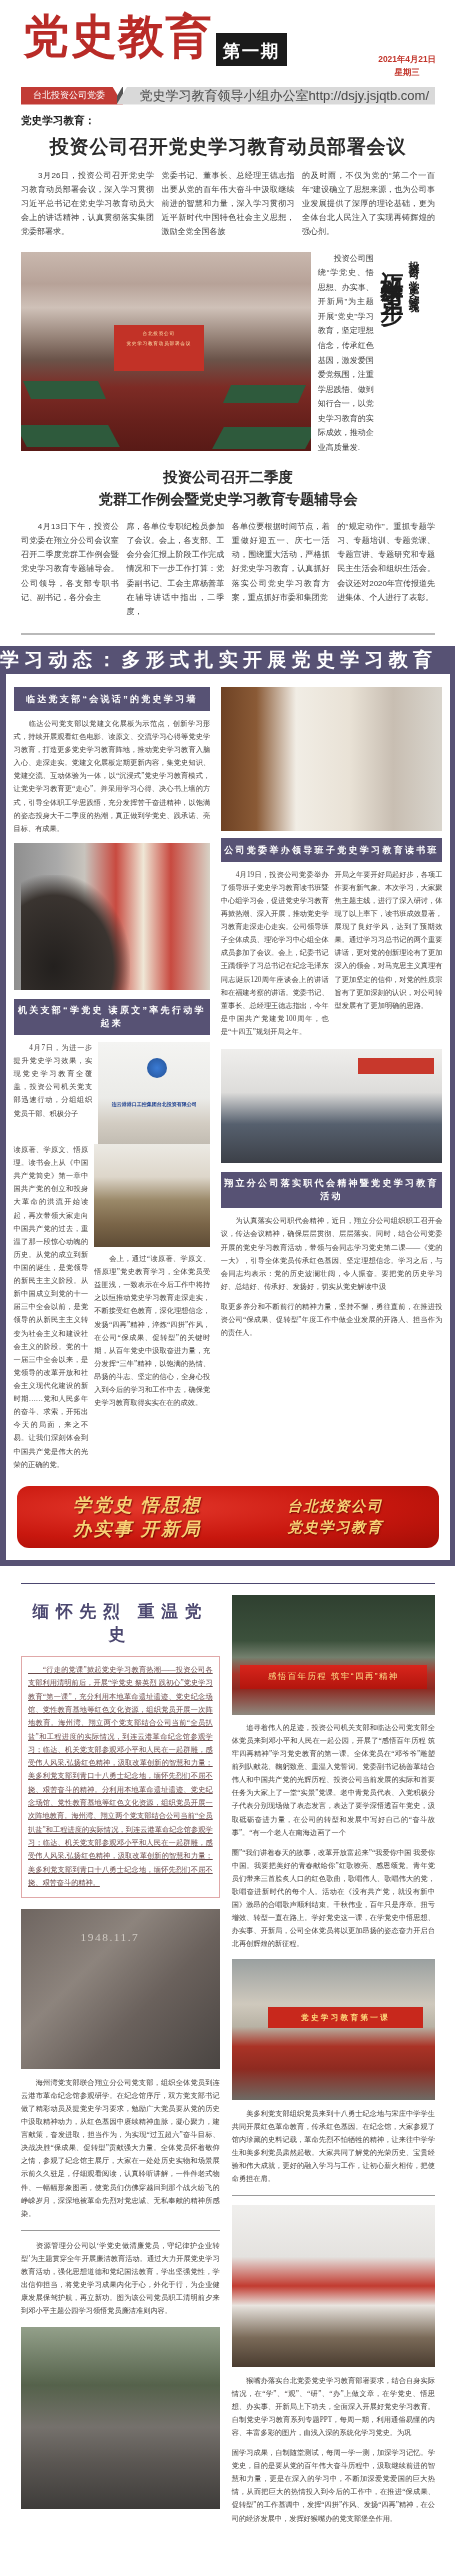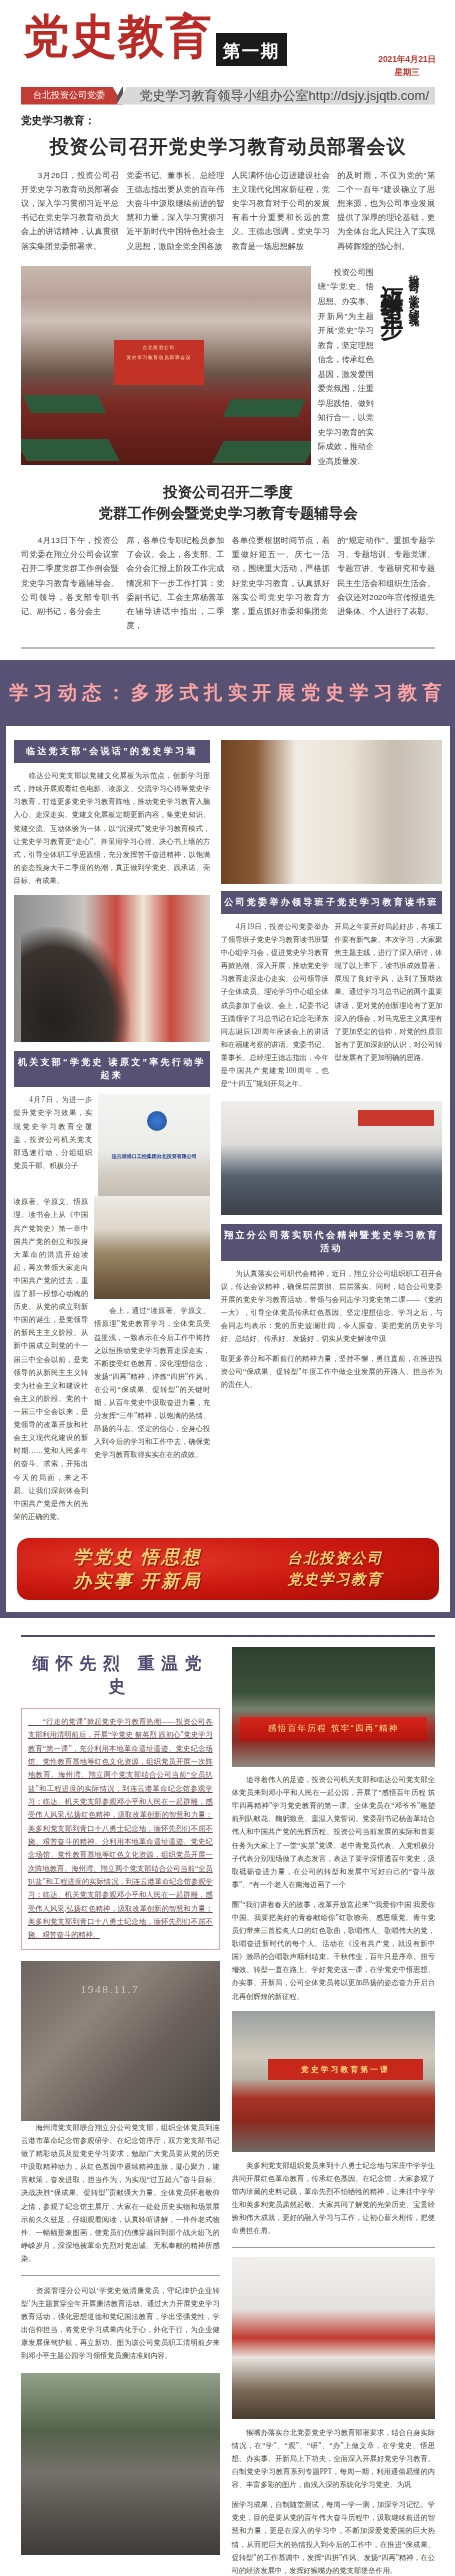--- a/index.html
+++ b/index.html
@@ -42,21 +42,21 @@
   .pf-vert { writing-mode: vertical-rl; height: 199px; font-weight: bold; color: #1d1d1d; }
   .v-sub { display: block; font-size: 10.6px; letter-spacing: 3px; line-height: 1.7; }
   .v-main { display: block; font-size: 23px; letter-spacing: 5.3px; line-height: 1.15; }
 
   
   .a2 { margin: 16.7px 21px 0; }
   .headline2 { text-align: center; font-weight: bold; color: #2b2b2b; font-size: 14.4px; line-height: 1.5; margin-bottom: 9px; }
   .div-gray { height: 2.3px; background: #b9b9b9; margin: 13.7px 21px 10.6px; }
 
   
-  .sect-banner { background: #575274; color: #fca5a5; font-weight: bold; font-size: 19px; text-align: center; letter-spacing: 5.3px; padding: 20px 0; }
+  .sect-banner { background: #575274; color: #ffffff; font-weight: bold; font-size: 19px; text-align: left; letter-spacing: 5.3px; padding: 1px 0; }
   .lframe { border-left: 6px solid #575274; border-right: 6px solid #575274; border-bottom: 6.8px solid #575274; padding: 13.7px 7.6px 12px; }
   .lcols { display: flex; gap: 10.6px; }
   .lc-left { width: 47%; }
   .lc-right { width: 53%; }
   .phead { background: #575274; color: #fff; font-size: 9px; font-weight: bold; text-align: center; letter-spacing: 2.3px; padding: 5.3px 3px; margin-bottom: 6.8px; }
   .body-s { font-size: 7.2px; line-height: 1.82; text-align: justify; color: #45403e; font-family: "Liberation Serif", serif; margin-bottom: 6.8px; }
   .rowflex { display: flex; gap: 6px; }
   .rowflex > * { min-width: 0; }
 
   .ph-wall { height: 147px; margin-bottom: 9px;
@@ -77,21 +77,21 @@
   .rb-left { font-size: 18px; line-height: 1.35; text-align: center; letter-spacing: 2.3px; text-shadow: 0.8px 0.8px 1.5px #7a0a05; }
   .rb-right { font-size: 14.4px; line-height: 1.5; text-align: center; letter-spacing: 1.5px; text-shadow: 0.8px 0.8px 1.5px #7a0a05; }
 
   
   .div-purple { height: 1.5px; background: #4c4870; margin: 16.7px 21px 0; }
   .s3 { margin: 10.6px 21px 0; display: flex; gap: 12px; }
   .s3-left { width: 48%; }
   .s3-right { flex: 1; min-width: 0; }
   .s3-head { color: #4c4870; font-size: 16.7px; font-weight: bold; letter-spacing: 6.8px; text-align: center; margin: 4.6px 0 10.6px; }
   .pinkbox { border: 0.8px solid #e0a8a8; padding: 6.8px 6px; font-size: 7.2px; font-family: "Liberation Serif", serif; line-height: 1.85; text-align: justify; color: #6b4a4a; margin-bottom: 10.6px; text-decoration: underline; }
-  .ph-monu { height: 160px; margin-bottom: 1px; background: linear-gradient(135deg,#6e6560 0%,#8d847d 35%,#6a615c 62%,#4a4542 100%); }
+  .ph-monu { height: 160px; margin-bottom: 8px; background: linear-gradient(135deg,#6e6560 0%,#8d847d 35%,#6a615c 62%,#4a4542 100%); }
   .monu-year { position: absolute; top: 14%; left: 30%; color: #cfc9c2; font-size: 11.4px; letter-spacing: 1.5px; font-family: "Liberation Serif", serif; }
   .ph-stat { height: 182px; margin-top: 9px; background: linear-gradient(180deg,#93a08a 0%,#55624b 32%,#75716c 55%,#5a5652 75%,#3e3c3a 100%); }
   .ph-out { height: 120px; margin-bottom: 6.8px; background: linear-gradient(180deg,#2f4030 0%,#3c513c 38%,#74806e 52%,#a8342a 66%,#8c2a22 78%,#8e8a80 100%); }
   .out-banner { position: absolute; left: 4%; right: 4%; top: 58%; height: 20%; background: linear-gradient(180deg,#d8251c,#b2150d); color: #ffe08a; display: flex; align-items: center; justify-content: center; font-size: 8.4px; font-weight: normal; letter-spacing: 1.5px; }
   .ph-flags { height: 141px; margin: 7.6px 0; background: linear-gradient(180deg,#9aa0a0 0%,#cfc9bd 32%,#b8b2a4 48%,#aa3326 62%,#8e2a20 78%,#6e6a64 100%); }
   .flags-banner { position: absolute; left: 18%; right: 6%; top: 34%; height: 15%; background: #c8281c; color: #ffd87a; display: flex; align-items: center; justify-content: center; font-size: 7.6px; font-weight: bold; letter-spacing: 2.3px; }
   .ph-class { height: 162px; margin: 7.6px 0; background: linear-gradient(180deg,#f0efed 0%,#e4e2df 32%,#c23b30 50%,#e8e4df 62%,#7a6a58 82%,#4a3c30 100%); }
   .div-thin { height: 0.8px; background: #9a9a9a; margin: 9px 0; }
 </style>
 </head>
@@ -112,21 +112,20 @@
     <div class="mast-dark"></div>
     <div class="mast-gray">党史学习教育领导小组办公室http://dsjy.jsjqtb.com/</div>
   </div>
 
   <div class="a1">
     <div class="kicker">党史学习教育：</div>
     <div class="headline1">投资公司召开党史学习教育动员部署会议</div>
     <div class="cols4">
       <p>　　3月26日，投资公司召开党史学习教育动员部署会议，深入学习贯彻习近平总书记在党史学习教育动员大会上的讲话精神，认真贯彻落实集团党委部署求。</p>
       <p>党委书记、董事长、总经理王德志指出要从党的百年伟大奋斗中汲取继续前进的智慧和力量，深入学习贯彻习近平新时代中国特色社会主义思想，激励全党全国各族</p>
-      <p>人民满怀信心迈进建设社会主义现代化国家新征程，党史学习教育对于公司的发展有着十分重要和长远的意义。王德志强调，党史学习教育是一场思想解放</p>
       <p>的及时雨，不仅为党的“第二个一百年”建设确立了思想来源，也为公司事业发展提供了深厚的理论基础，更为全体台北人民注入了实现再铸辉煌的强心剂。</p>
     </div>
   </div>
 
   <div class="pf">
     <div class="photo ph-conf">
       <div class="conf-screen">
         <div>台北投资公司</div>
         <div>党史学习教育动员部署会议</div>
       </div>

